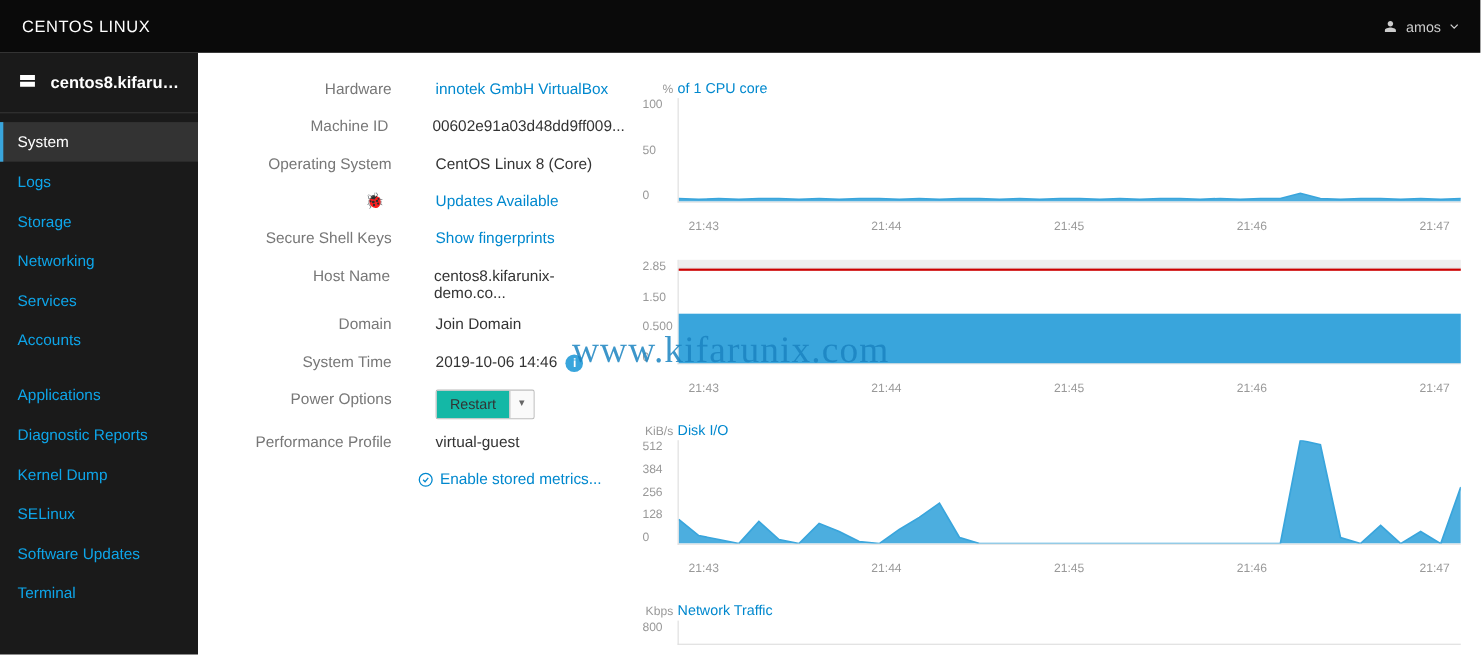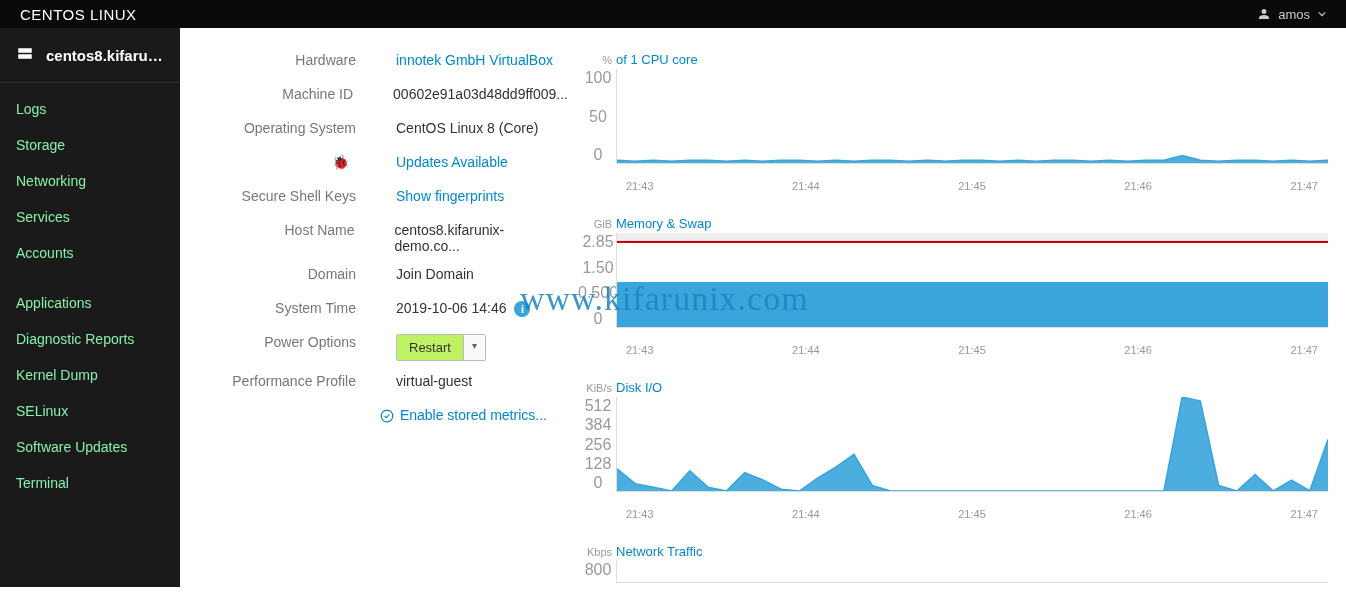--- a/index.html
+++ b/index.html
@@ -1,54 +1,54 @@
 <!DOCTYPE html>
 <html><head>
 <meta charset="utf-8">
 <style>
 * { margin: 0; padding: 0; box-sizing: border-box; font-family: -apple-system, BlinkMacSystemFont, "Segoe UI", Helvetica, Arial, sans-serif; }
 body { width: 1346px; height: 595px; overflow: hidden; background: #fff; color: #333; font-size: 14px; }
 
-.topbar { height: 28px; background: #0a0a0a; display: flex; align-items: center; justify-content: space-between; padding: 0 20px; color: #fff; }
+.topbar { height: 48px; background: #0a0a0a; display: flex; align-items: center; justify-content: space-between; padding: 0 20px; color: #fff; }
 .topbar .brand { font-size: 15px; font-weight: 300; letter-spacing: 0.5px; }
 .topbar .user { display: flex; align-items: center; gap: 8px; font-size: 13px; color: #ccc; cursor: pointer; }
 .topbar .user svg { fill: #ccc; }
 
 .layout { display: flex; height: calc(595px - 36px); }
 
 .sidebar { width: 180px; background: #1a1a1a; color: #ccc; display: flex; flex-direction: column; overflow: hidden; }
 .host-block { padding: 18px 16px; display: flex; align-items: center; gap: 12px; border-bottom: 1px solid #333; margin-bottom: 8px; }
 .host-block svg { fill: #fff; flex-shrink: 0; }
 .host-block span { font-size: 15px; font-weight: 600; color: #fff; white-space: nowrap; overflow: hidden; text-overflow: ellipsis; }
-.side-item { padding: 10px 16px; font-size: 14px; color: #86efac; cursor: pointer; }
+.side-item { padding: 10px 16px; font-size: 14px; color: #0ea5e9; cursor: pointer; }
 .side-item.active { background: #333; color: #fff; border-left: 3px solid #39a5dc; padding-left: 13px; }
 .side-gap { height: 14px; }
 
 .main { flex: 1; background: #fff; overflow: auto; position: relative; }
 .content { display: flex; padding: 24px 18px; gap: 12px; }
 .details { width: 370px; }
 .detail-row { display: flex; align-items: flex-start; margin-bottom: 12px; min-height: 22px; }
 .detail-row .lbl { width: 170px; text-align: right; color: #777; font-size: 14px; padding-right: 12px; }
 .detail-row .val { color: #333; font-size: 14px; padding-left: 28px; }
 .detail-row .link { color: #0088ce; cursor: pointer; }
 .bug-icon { display: inline-block; margin-right: 6px; color: #777; }
 .info-icon { display: inline-flex; width: 16px; height: 16px; background: #39a5dc; color: #fff; border-radius: 50%; font-size: 11px; font-weight: bold; align-items: center; justify-content: center; margin-left: 4px; }
 .power-btn { display: inline-flex; border: 1px solid #bbb; border-radius: 2px; overflow: hidden; }
-.power-btn span.txt { padding: 5px 12px; background: #bef264; font-size: 13px; }
+.power-btn span.txt { padding: 5px 12px; background: #14b8a6; font-size: 13px; }
 .power-btn span.caret { padding: 5px 8px; background: #fafafa; border-left: 1px solid #bbb; font-size: 10px; color: #666; }
 .enable-metrics { margin-left: 182px; margin-top: 12px; color: #0088ce; cursor: pointer; font-size: 14px; }
 .enable-metrics svg { vertical-align: middle; margin-right: 2px; }
 
 .charts { flex: 1; padding-left: 4px; }
 .chart-block { margin-bottom: 24px; position: relative; }
 .chart-header { display: flex; align-items: baseline; margin-bottom: 2px; }
 .chart-unit { width: 28px; text-align: right; color: #999; font-size: 11px; margin-right: 4px; }
 .chart-title { color: #0088ce; font-size: 13px; cursor: pointer; }
 .chart-area { display: flex; }
-.yaxis { width: 32px; display: flex; flex-direction: column; justify-content: space-between; align-items: center; padding-right: 4px; font-size: 16px; color: #999; }
+.yaxis { width: 32px; display: flex; flex-direction: column; justify-content: space-between; align-items: flex-start; padding-right: 4px; font-size: 11px; color: #999; }
 .plot { flex: 1; border: 1px solid #ddd; border-top: none; border-right: none; position: relative; background: #fff; }
 .xaxis { display: flex; justify-content: space-between; margin-left: 32px; margin-top: 16px; font-size: 11px; color: #999; padding: 0 10px; }
 .memband { position: absolute; left: 0; right: 0; bottom: 0; top: 52%; background: #39a5dc; }
 .memtop { position: absolute; left: 0; right: 0; top: 0; height: 8px; background: #eee; border-bottom: 1px solid #e0e0e0; }
 .memred { position: absolute; left: 0; right: 0; top: 8px; height: 2px; background: #cc0000; }
 
 .watermark { position: absolute; left: 340px; top: 252px; font-size: 34px; color: #1b84c1; opacity: 0.85; font-family: Georgia, serif; letter-spacing: 1px; pointer-events: none; z-index: 50; }
 svg.sparkline path { stroke: #39a5dc; stroke-width: 1.5; fill: none; }
 svg.sparkline path.fill { fill: #39a5dc; stroke: none; opacity: 0.9; }
 </style>
@@ -70,20 +70,21 @@
 
 <div class="layout">
   <div class="sidebar">
     <div class="host-block">
       <svg width="18" height="18" viewBox="0 0 24 24">
           <path d="M3 3h18v6H3V3zm0 8h18v6H3v-6zm2-6h2v2H5V5zm0 8h2v2H5v-2z"></path>
         </svg>
       <span>centos8.kifaruni...</span>
     </div>
     <div id="side-items">
+        <div class="side-item active">System</div>
         <div class="side-item">Logs</div>
         <div class="side-item">Storage</div>
         <div class="side-item">Networking</div>
         <div class="side-item">Services</div>
         <div class="side-item">Accounts</div>
         <div class="side-gap"></div>
         <div class="side-item">Applications</div>
         <div class="side-item">Diagnostic Reports</div>
         <div class="side-item">Kernel Dump</div>
         <div class="side-item">SELinux</div>
@@ -171,24 +172,20 @@
           <div class="xaxis" id="cpu-x">
               <span>21:43</span>
               <span>21:44</span>
               <span>21:45</span>
               <span>21:46</span>
               <span>21:47</span>
             </div>
         </div>
 
         <div class="chart-block">
-          <div class="chart-header">
-              <div class="chart-unit">GiB</div>
-              <div class="chart-title">Memory &amp; Swap</div>
-            </div>
           <div class="chart-area">
             <div class="yaxis" id="mem-y">
                 <span>2.85</span>
                 <span>1.50</span>
                 <span>0.500</span>
                 <span>0</span>
               </div>
             <div class="plot" style="height:95px">
               <div class="memtop"></div>
               <div class="memred"></div>

